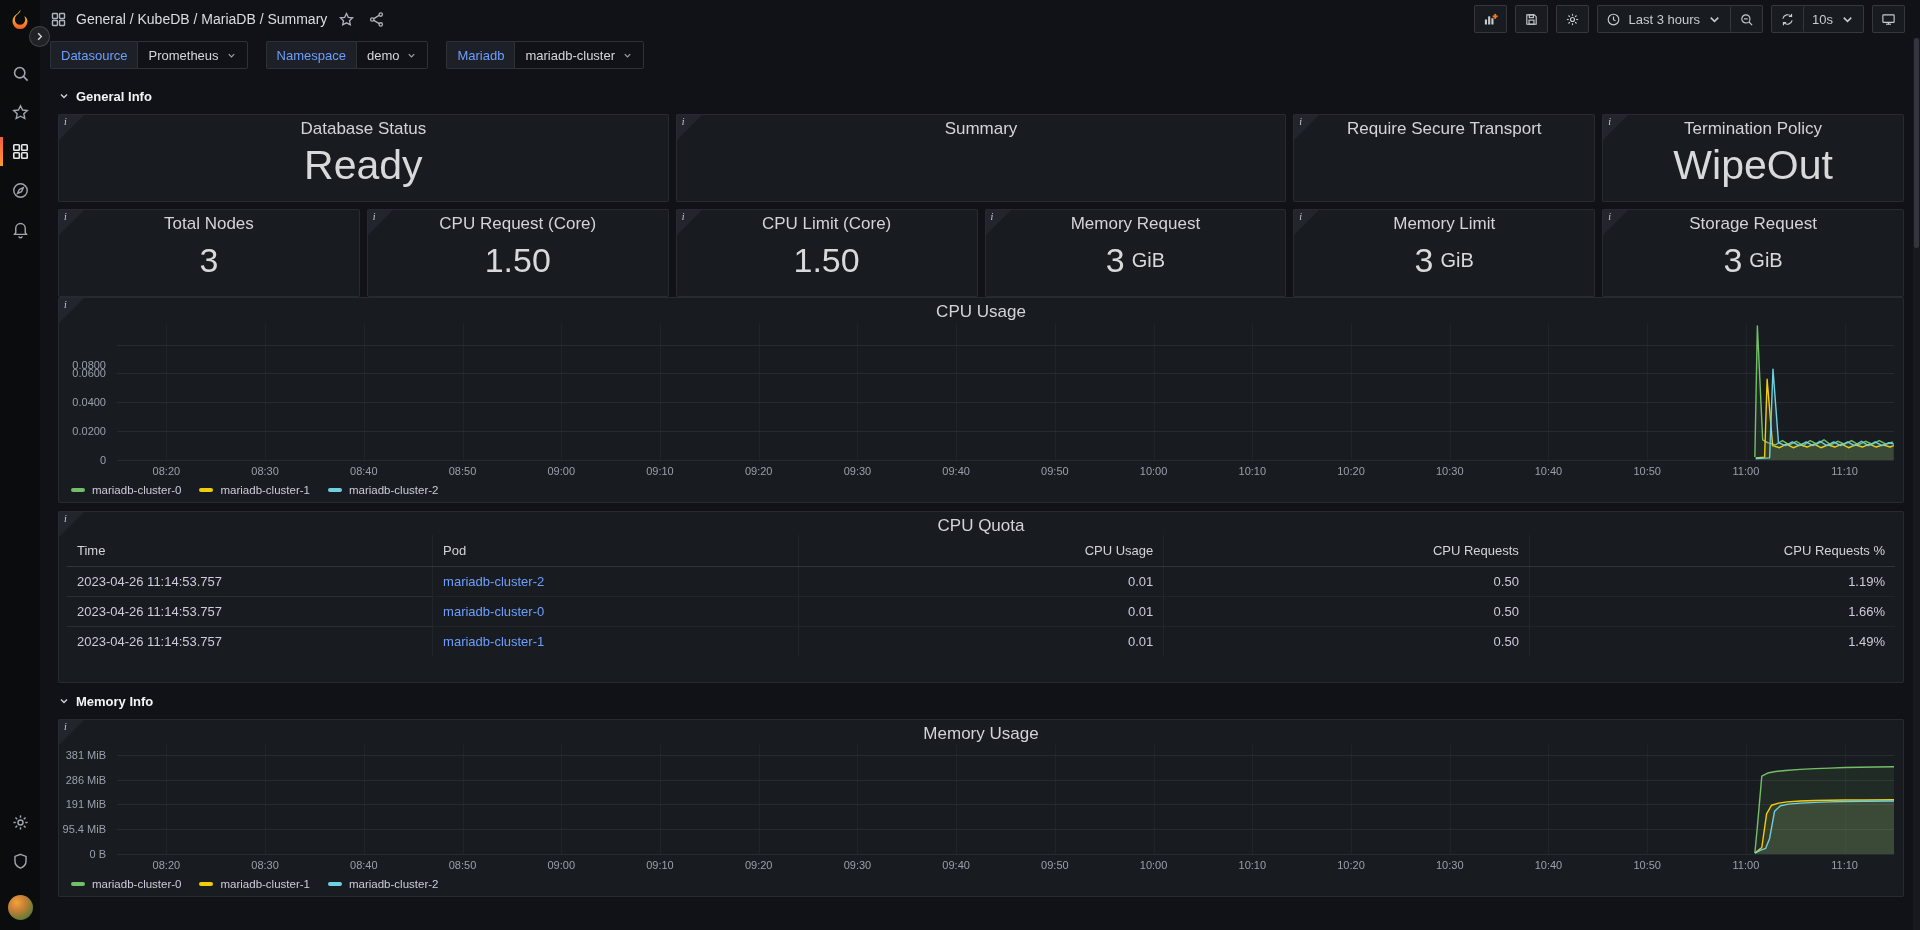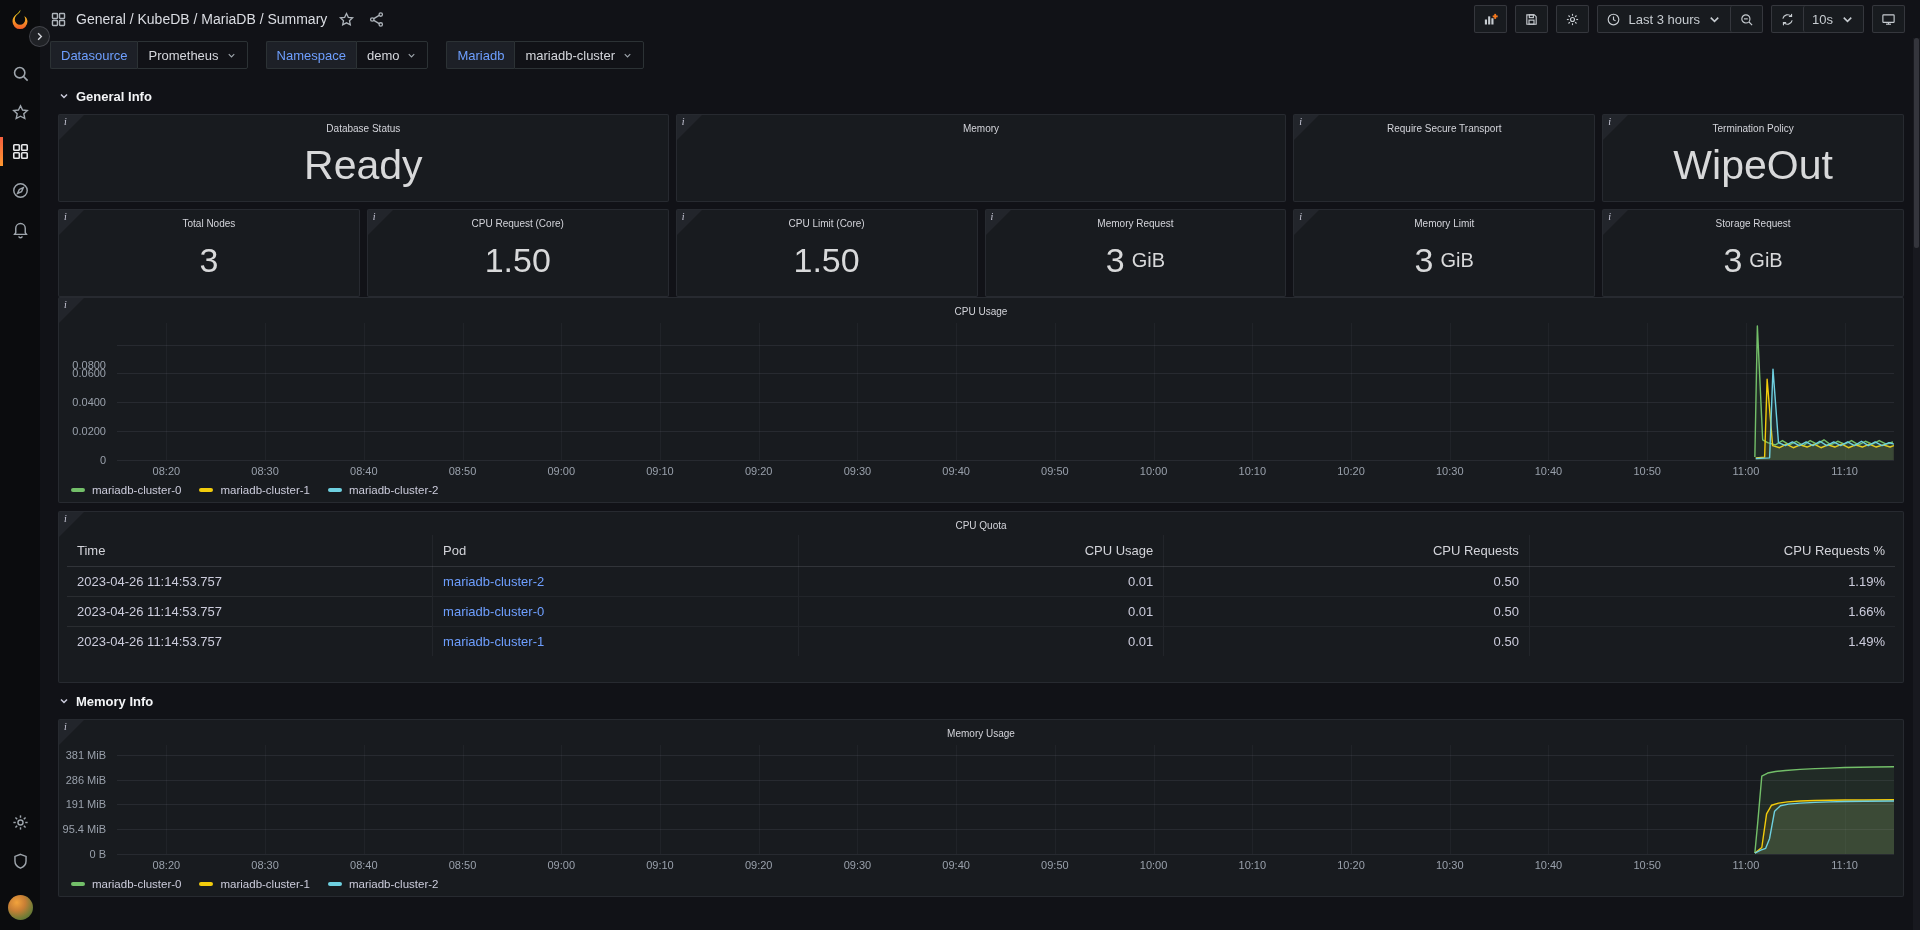--- a/index.html
+++ b/index.html
@@ -42,21 +42,21 @@
   .var-value svg{width:11px;height:11px;color:#9fa6ad}
 
   
   .content{padding:0 16px 0 18px}
   .section-header{display:flex;align-items:center;gap:6px;height:26px;margin:5px 0 5px;font-size:13px;font-weight:700;color:#f4f5f7;cursor:pointer}
   .section-header svg{width:12px;height:12px;color:#ccccdc}
 
   .panel{position:relative;background:#181b1f;border:1px solid rgba(204,204,220,.09);border-radius:2px}
   .info-corner{position:absolute;top:0;left:0;width:0;height:0;border-top:25px solid #22252b;border-right:25px solid transparent;cursor:pointer;z-index:3}
   .info-corner span{position:absolute;top:-24px;left:5px;font-size:10px;font-style:italic;color:#ccccdc;font-family:"Liberation Serif",serif}
-  .panel-title{text-align:center;font-size:10px;color:#d3d4da;padding-top:6px;line-height:15px;cursor:pointer;white-space:nowrap}
+  .panel-title{text-align:center;font-size:17px;color:#d3d4da;padding-top:6px;line-height:15px;cursor:pointer;white-space:nowrap}
 
   
   .stat-grid{display:grid;grid-template-columns:repeat(24,1fr);grid-auto-rows:88px;gap:7px}
   .span8{grid-column:span 8}.span4{grid-column:span 4}
   .stat-value{position:absolute;inset:18px 0 4px 0;display:flex;align-items:center;justify-content:center;color:#d8d9da;font-weight:400}
   .stat-value .v{font-size:34px;line-height:1}
   .stat-value.big .v{font-size:41px}
   .stat-value .unit{font-size:20px;margin-left:7px;color:#d8d9da}
 
   
@@ -313,21 +313,21 @@
           </div>
         <div class="panel-title">Database Status</div>
         <div class="stat-value big">
             <span class="v">Ready</span>
           </div>
       </div>
       <div class="panel span8">
         <div class="info-corner">
             <span>i</span>
           </div>
-        <div class="panel-title">Memory</div>
+        <div class="panel-title">Summary</div>
       </div>
       <div class="panel span4">
         <div class="info-corner">
             <span>i</span>
           </div>
         <div class="panel-title">Require Secure Transport</div>
       </div>
       <div class="panel span4">
         <div class="info-corner">
             <span>i</span>

